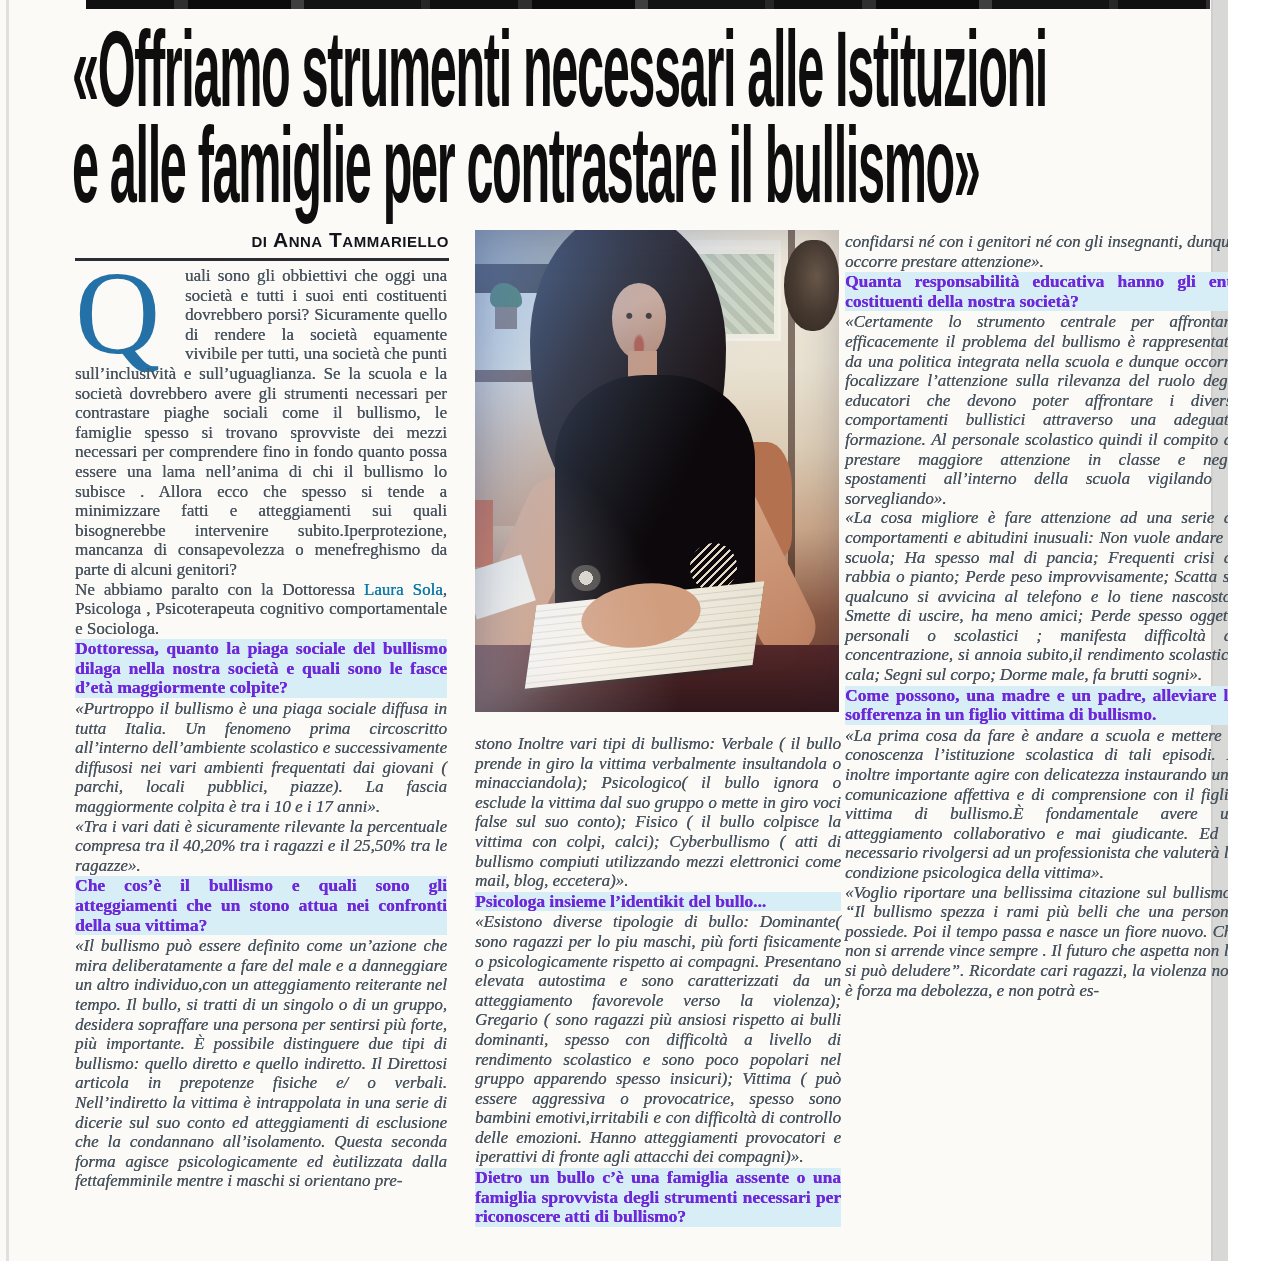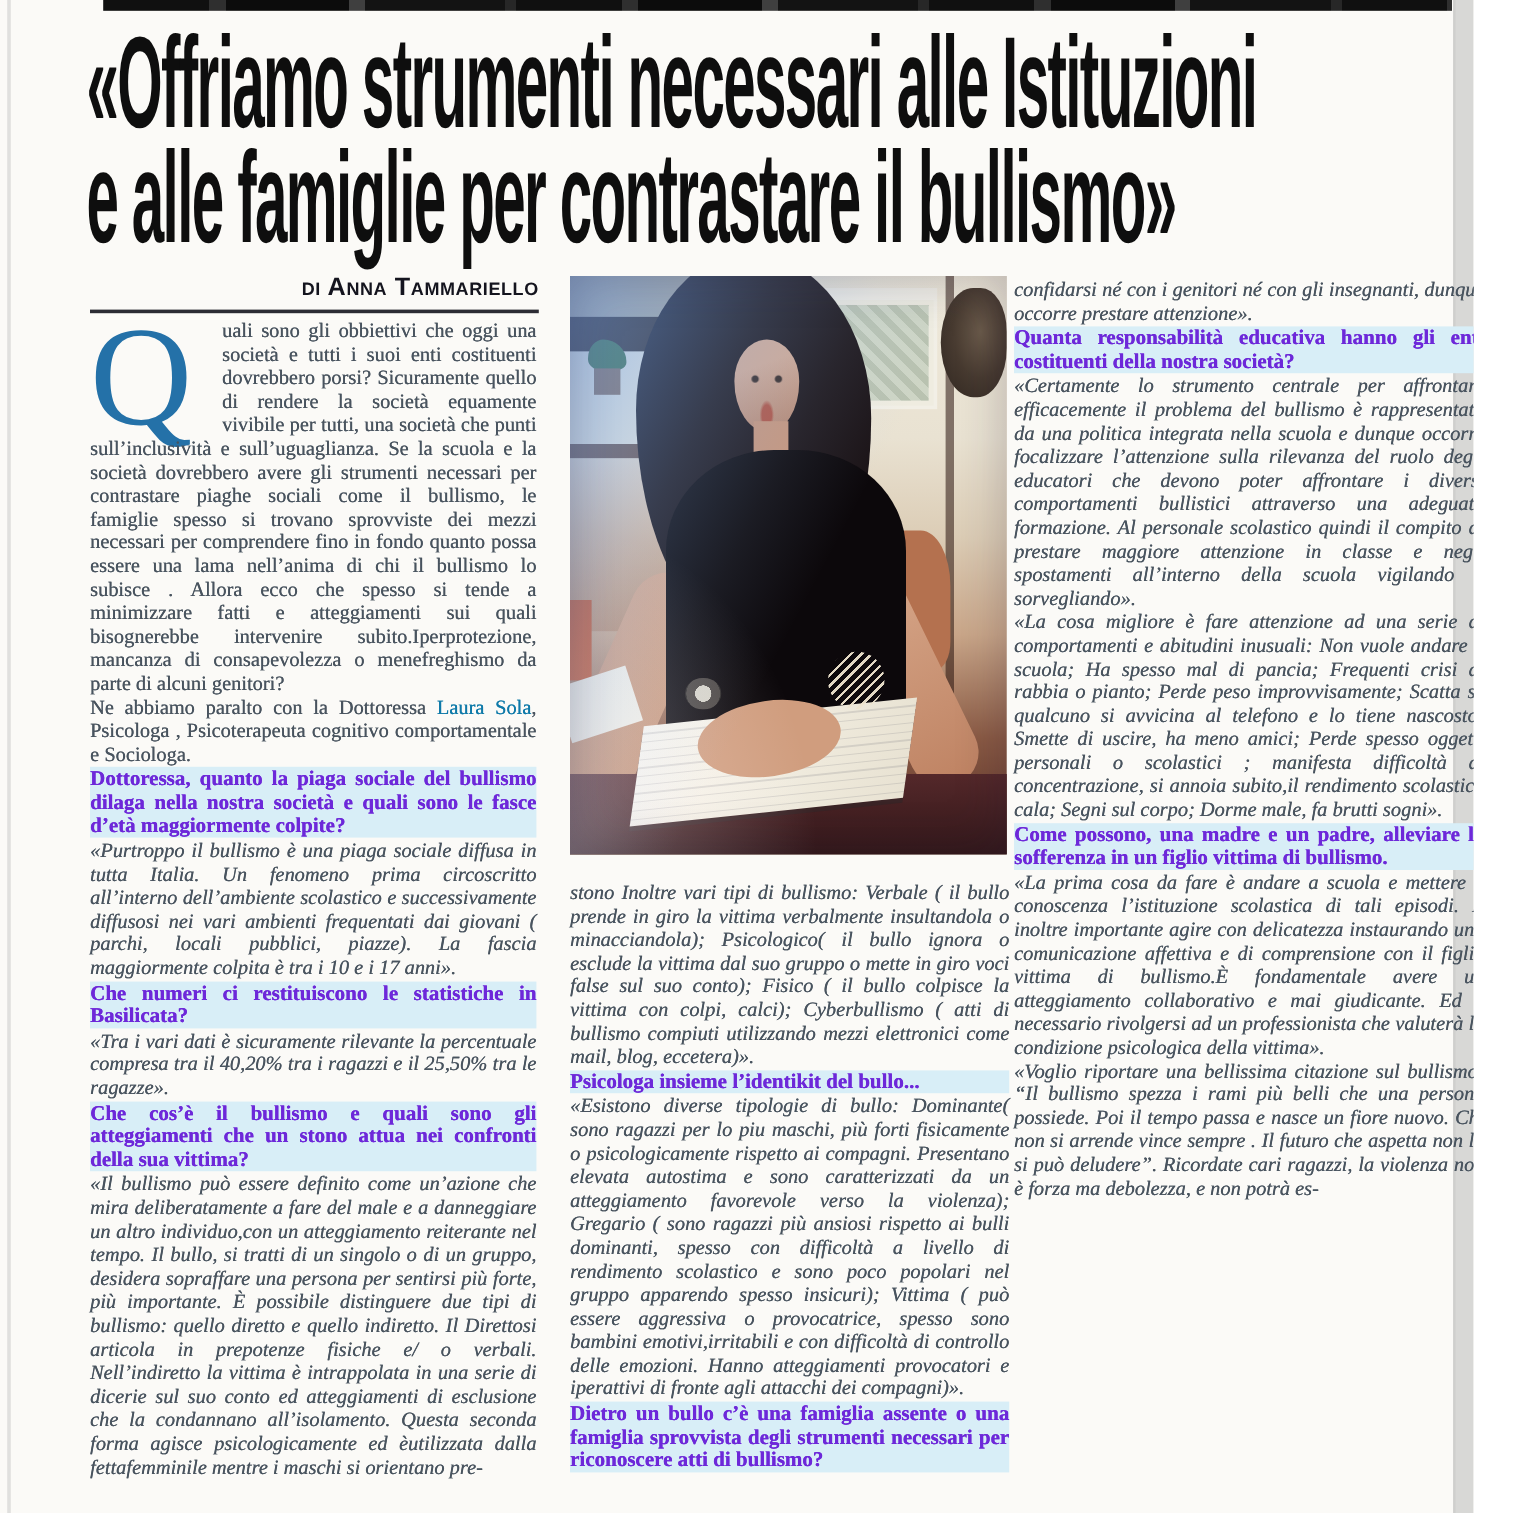--- a/index.html
+++ b/index.html
@@ -99,21 +99,20 @@
 
   <div class="byline-wrap">
     <span class="byline">di Anna Tammariello</span>
   </div>
 
   <section class="col col1">
     <p class="body-p lead"><span class="dropcap">Q</span><span>uali sono gli obbiettivi che oggi  una società e tutti i suoi enti costituenti dovrebbero porsi? Sicuramente quello di rendere la società equamente vivibile per tutti, una società che punti sull’inclusività e sull’uguaglianza. Se la scuola e la società dovrebbero avere gli strumenti necessari per contrastare piaghe sociali come il bullismo, le famiglie spesso si trovano sprovviste dei mezzi necessari per comprendere fino in fondo quanto possa essere una lama nell’anima di chi il bullismo lo subisce . Allora ecco che spesso si tende a minimizzare fatti e atteggiamenti sui quali bisognerebbe intervenire subito.Iperprotezione, mancanza di consapevolezza o menefreghismo da parte di alcuni genitori?</span></p>
     <p class="body-p"><span>Ne abbiamo paralto con la Dottoressa </span><span class="name">Laura Sola</span><span>, Psicologa , Psicoterapeuta cognitivo comportamentale e Sociologa.</span></p>
     <p class="q">Dottoressa, quanto la piaga sociale del bullismo dilaga nella nostra società e quali sono le fasce d’età maggiormente colpite?</p>
     <p class="body-p ans">«Purtroppo il bullismo è una piaga sociale diffusa in tutta Italia. Un fenomeno prima circoscritto all’interno dell’ambiente scolastico e successivamente diffusosi nei vari ambienti frequentati dai giovani ( parchi, locali pubblici, piazze). La fascia maggiormente colpita è tra i 10 e i 17 anni».</p>
-    <p class="q">Che numeri ci restituiscono le statistiche in Basilicata?</p>
     <p class="body-p ans">«Tra i vari dati è sicuramente rilevante la percentuale compresa tra il 40,20% tra i ragazzi e il 25,50% tra le ragazze».</p>
     <p class="q">Che cos’è il bullismo e quali sono gli atteggiamenti che un stono attua nei confronti della sua vittima?</p>
     <p class="body-p ans">«Il bullismo può essere definito come un’azione che mira deliberatamente a fare del male e a  danneggiare un altro individuo,con un atteggiamento reiterante nel tempo. Il bullo, si tratti di un singolo o di un gruppo, desidera sopraffare una persona per sentirsi più forte, più importante. È possibile distinguere due tipi di bullismo: quello diretto e quello indiretto. Il Direttosi articola in prepotenze fisiche e/ o verbali. Nell’indiretto la vittima è intrappolata in una serie di dicerie sul suo conto ed atteggiamenti di esclusione che la condannano all’isolamento. Questa seconda forma agisce  psicologicamente ed èutilizzata dalla fettafemminile mentre i maschi si orientano pre-</p>
   </section>
 
   <section class="col col2">
     <div class="photo">
       <div class="ph ph-base"></div>
       <div class="ph ph-wall-top-left"></div>
       <div class="ph ph-shelf"></div>

